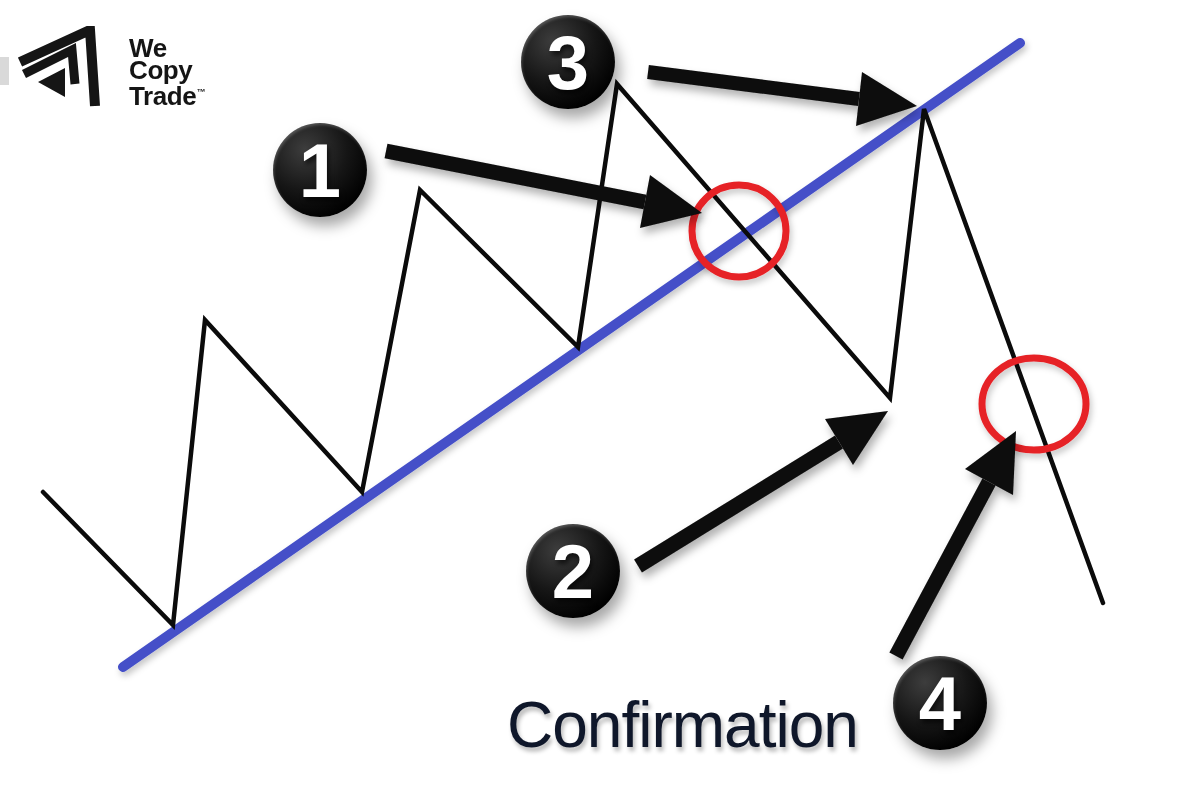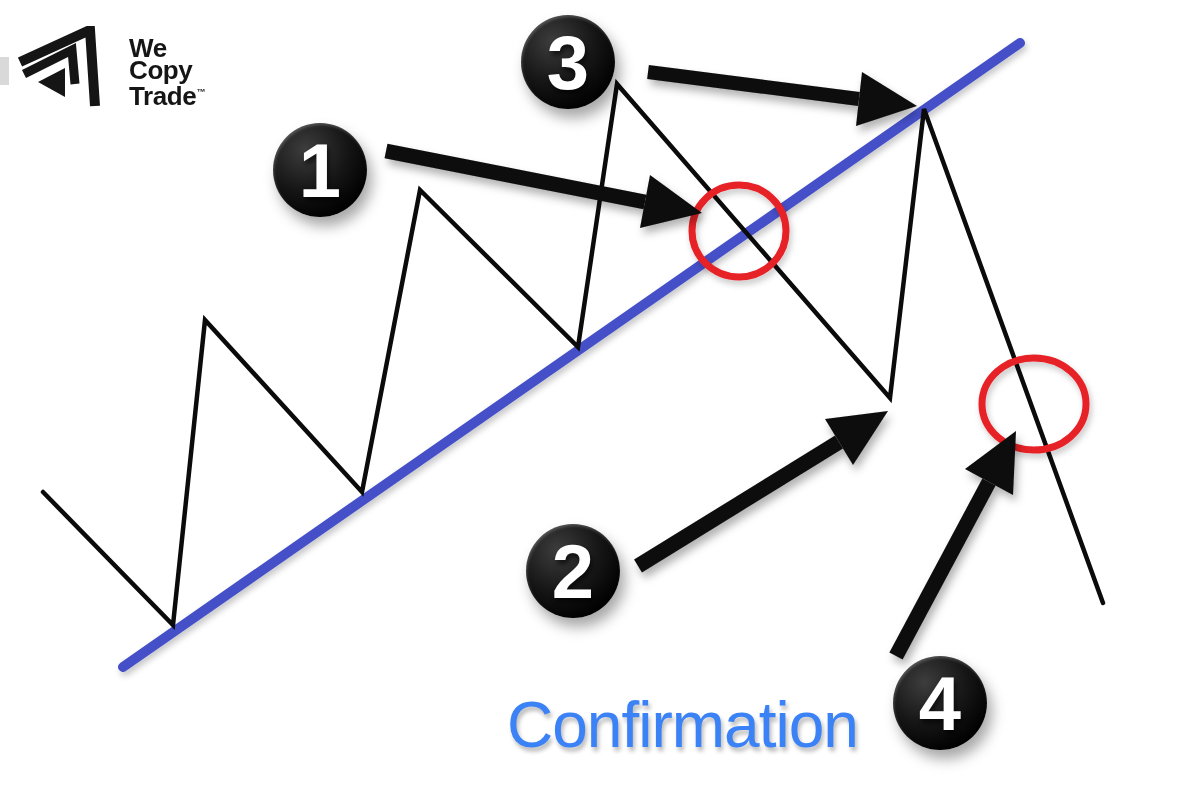--- a/index.html
+++ b/index.html
@@ -50,21 +50,21 @@
   .badge-3 { left: 521px; top: 15px; }
   .badge-4 { left: 893px; top: 656px; }
 
   
   .confirmation {
     position: absolute;
     left: 507px; top: 688px;
     font-size: 64px;
     font-weight: 400;
     letter-spacing: -1px;
-    color: #3b82f6;
+    color: #0f172a;
     text-shadow: 2px 4px 4px rgba(0,0,0,0.28);
     white-space: nowrap;
   }
 </style>
 </head>
 <body>
 
 <div class="canvas">
 
   <svg class="diagram-svg" width="1200" height="800" viewBox="0 0 1200 800">

